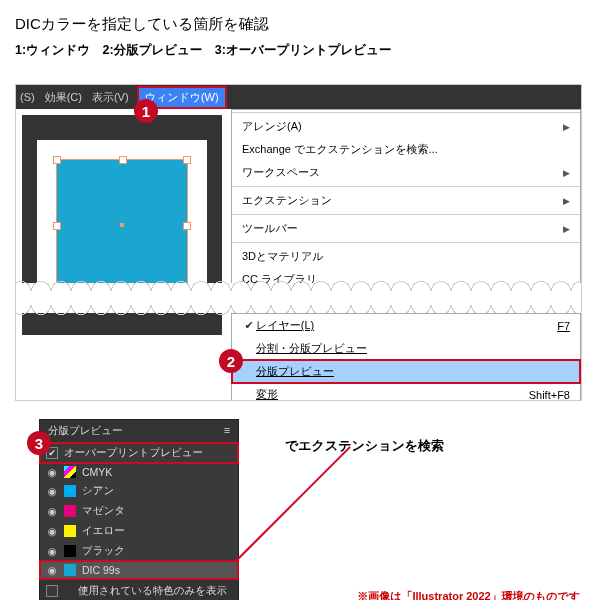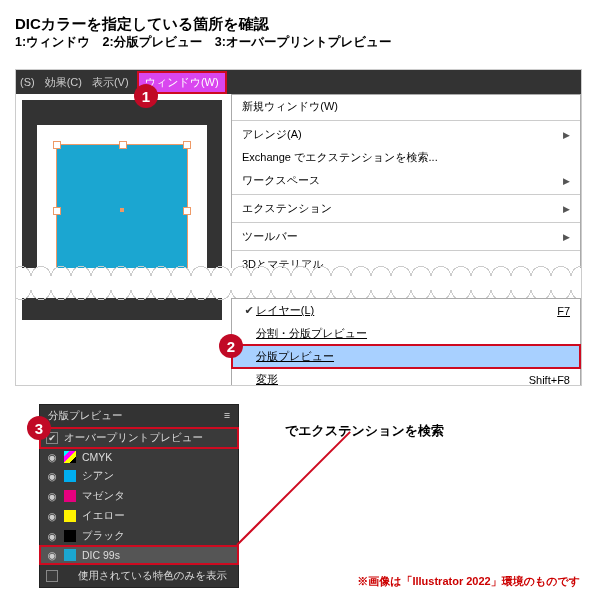--- a/index.html
+++ b/index.html
@@ -6,48 +6,48 @@
   margin: 0;
   padding: 15px;
   font-family: "Meiryo", "Hiragino Sans", sans-serif;
   font-size: 12px;
   background: #fff;
   width: 600px;
   box-sizing: border-box;
 }
 .heading {
   font-size: 15px;
-  font-weight: bold;
-  margin-bottom: 0;
+  font-weight: normal;
+  margin-bottom: 8px;
 }
 .sub-steps {
   font-size: 12.5px;
   font-weight: bold;
-  margin-bottom: 18px;
+  margin-bottom: 25px;
 }
 .top-area {
   position: relative;
   width: 565px;
   height: 315px;
   border: 1px solid #ccc;
   background: #fff;
   overflow: hidden;
 }
 .menubar {
   background: #333;
   color: #ccc;
   height: 24px;
   display: flex;
   align-items: center;
   font-size: 11px;
   padding-left: 4px;
 }
 .menubar span { margin-right: 10px; }
 .menu-highlight {
-  background: #d946ef;
+  background: #3b82f6;
   color: #fff;
   padding: 2px 6px;
   outline: 2px solid #ce0a20;
 }
 .canvas-zone {
   position: absolute;
   left: 6px;
   top: 30px;
   width: 200px;
   height: 220px;
@@ -227,23 +227,20 @@
         <div class="handle hc" style="left:calc(50% - 2px);top:calc(50% - 2px)"></div>
         <div class="handle" style="right:-4px;top:calc(50% - 3px)"></div>
         <div class="handle" style="left:-4px;bottom:-4px"></div>
         <div class="handle" style="left:calc(50% - 3px);bottom:-4px"></div>
         <div class="handle" style="right:-4px;bottom:-4px"></div>
       </div>
     </div>
   </div>
 
   <div class="window-menu">
-    <div class="item">
-        <span>新規ウィンドウ(W)</span>
-      </div>
     <div class="sep"></div>
     <div class="item">
         <span>アレンジ(A)</span>
         <span class="caret">▶</span>
       </div>
     <div class="item">
         <span>Exchange でエクステンションを検索...</span>
       </div>
     <div class="item">
         <span>ワークスペース</span>

